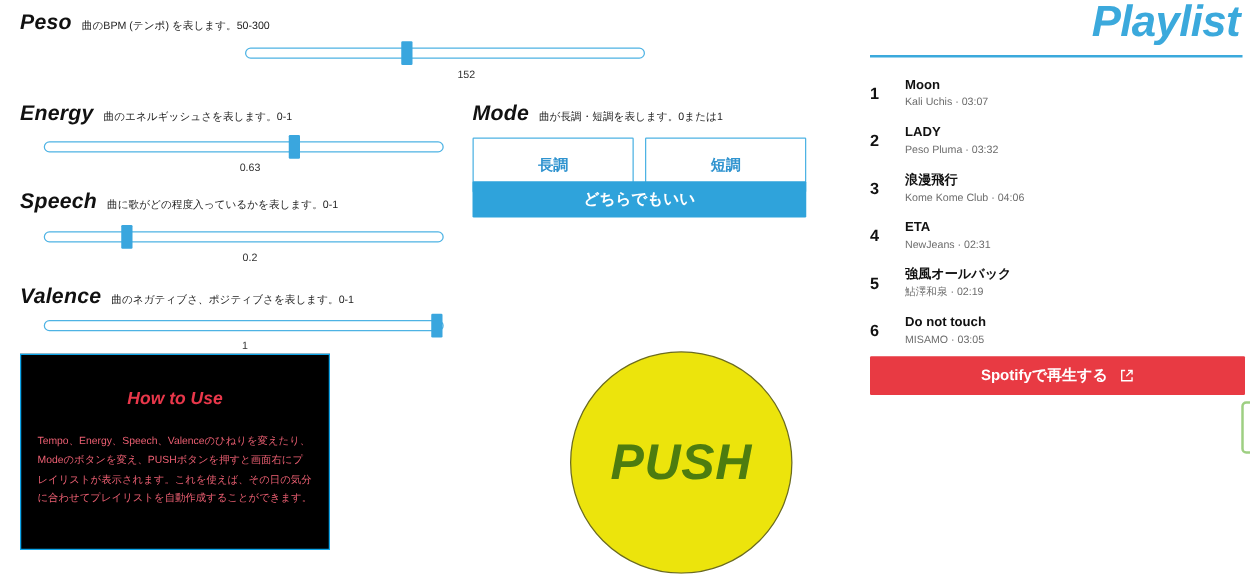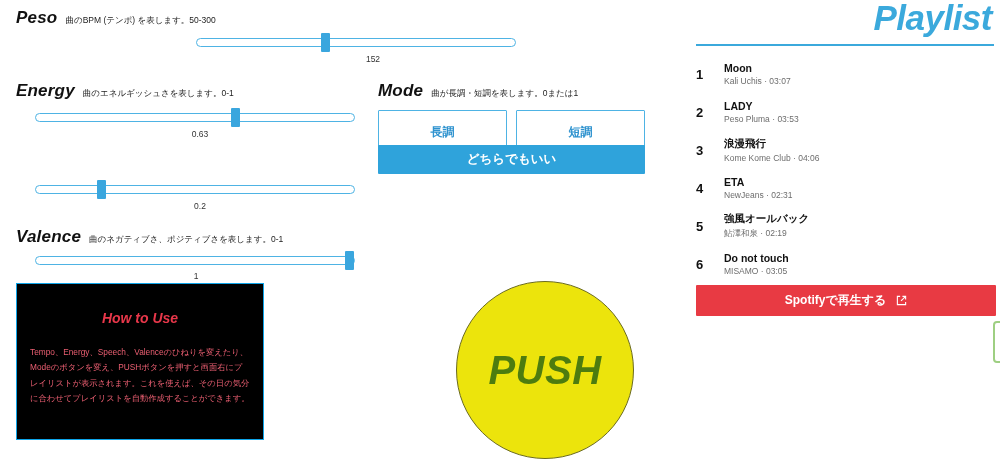--- a/index.html
+++ b/index.html
@@ -132,20 +132,24 @@
     <div class="ctrl-head" style="position:absolute;left:16px;top:81px;">
       <div class="ctrl-title">Energy</div>
       <div class="ctrl-desc">曲のエネルギッシュさを表します。0-1</div>
     </div>
     <div class="slider-wrap">
       <div class="track" style="left:35px;top:113px;width:320px;"></div>
       <div class="thumb" style="left:231px;top:108px;"></div>
       <div class="slider-val" style="left:200px;top:129px;">0.63</div>
     </div>
 
+    <div class="ctrl-head" style="position:absolute;left:16px;top:151px;">
+      <div class="ctrl-title">Speech</div>
+      <div class="ctrl-desc">曲に歌がどの程度入っているかを表します。0-1</div>
+    </div>
     <div class="slider-wrap">
       <div class="track" style="left:35px;top:185px;width:320px;"></div>
       <div class="thumb" style="left:97px;top:180px;"></div>
       <div class="slider-val" style="left:200px;top:201px;">0.2</div>
     </div>
 
     <div class="ctrl-head" style="position:absolute;left:16px;top:227px;">
       <div class="ctrl-title">Valence</div>
       <div class="ctrl-desc">曲のネガティブさ、ポジティブさを表します。0-1</div>
     </div>
@@ -184,21 +188,21 @@
         <div class="pl-num">1</div>
         <div class="pl-meta">
           <div class="pl-name">Moon</div>
           <div class="pl-sub">Kali Uchis · 03:07</div>
         </div>
       </div>
       <div class="pl-row">
         <div class="pl-num">2</div>
         <div class="pl-meta">
           <div class="pl-name">LADY</div>
-          <div class="pl-sub">Peso Pluma · 03:53</div>
+          <div class="pl-sub">Peso Pluma · 03:32</div>
         </div>
       </div>
       <div class="pl-row">
         <div class="pl-num">3</div>
         <div class="pl-meta">
           <div class="pl-name">浪漫飛行</div>
           <div class="pl-sub">Kome Kome Club · 04:06</div>
         </div>
       </div>
       <div class="pl-row">

